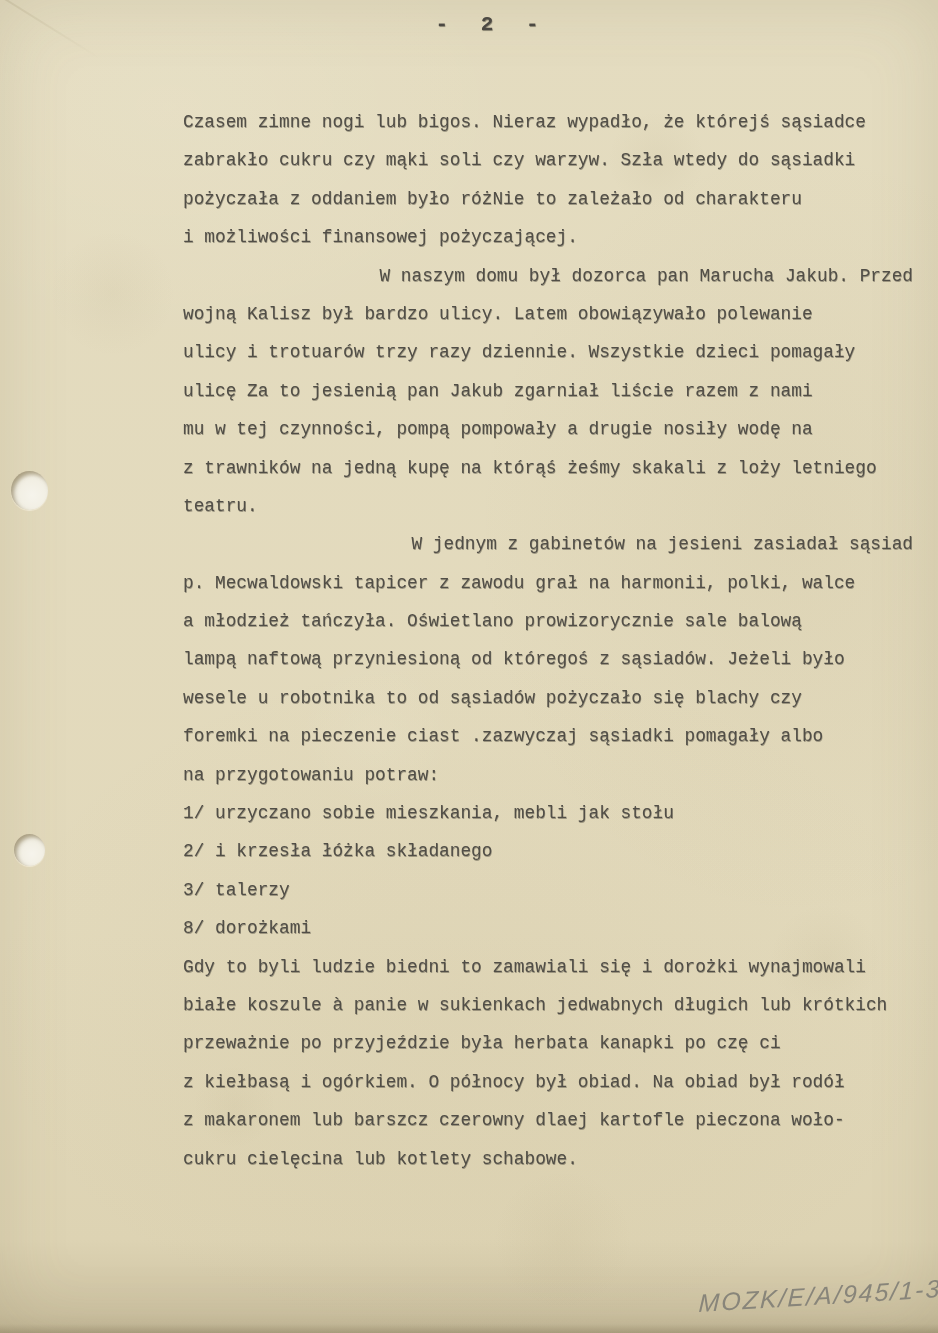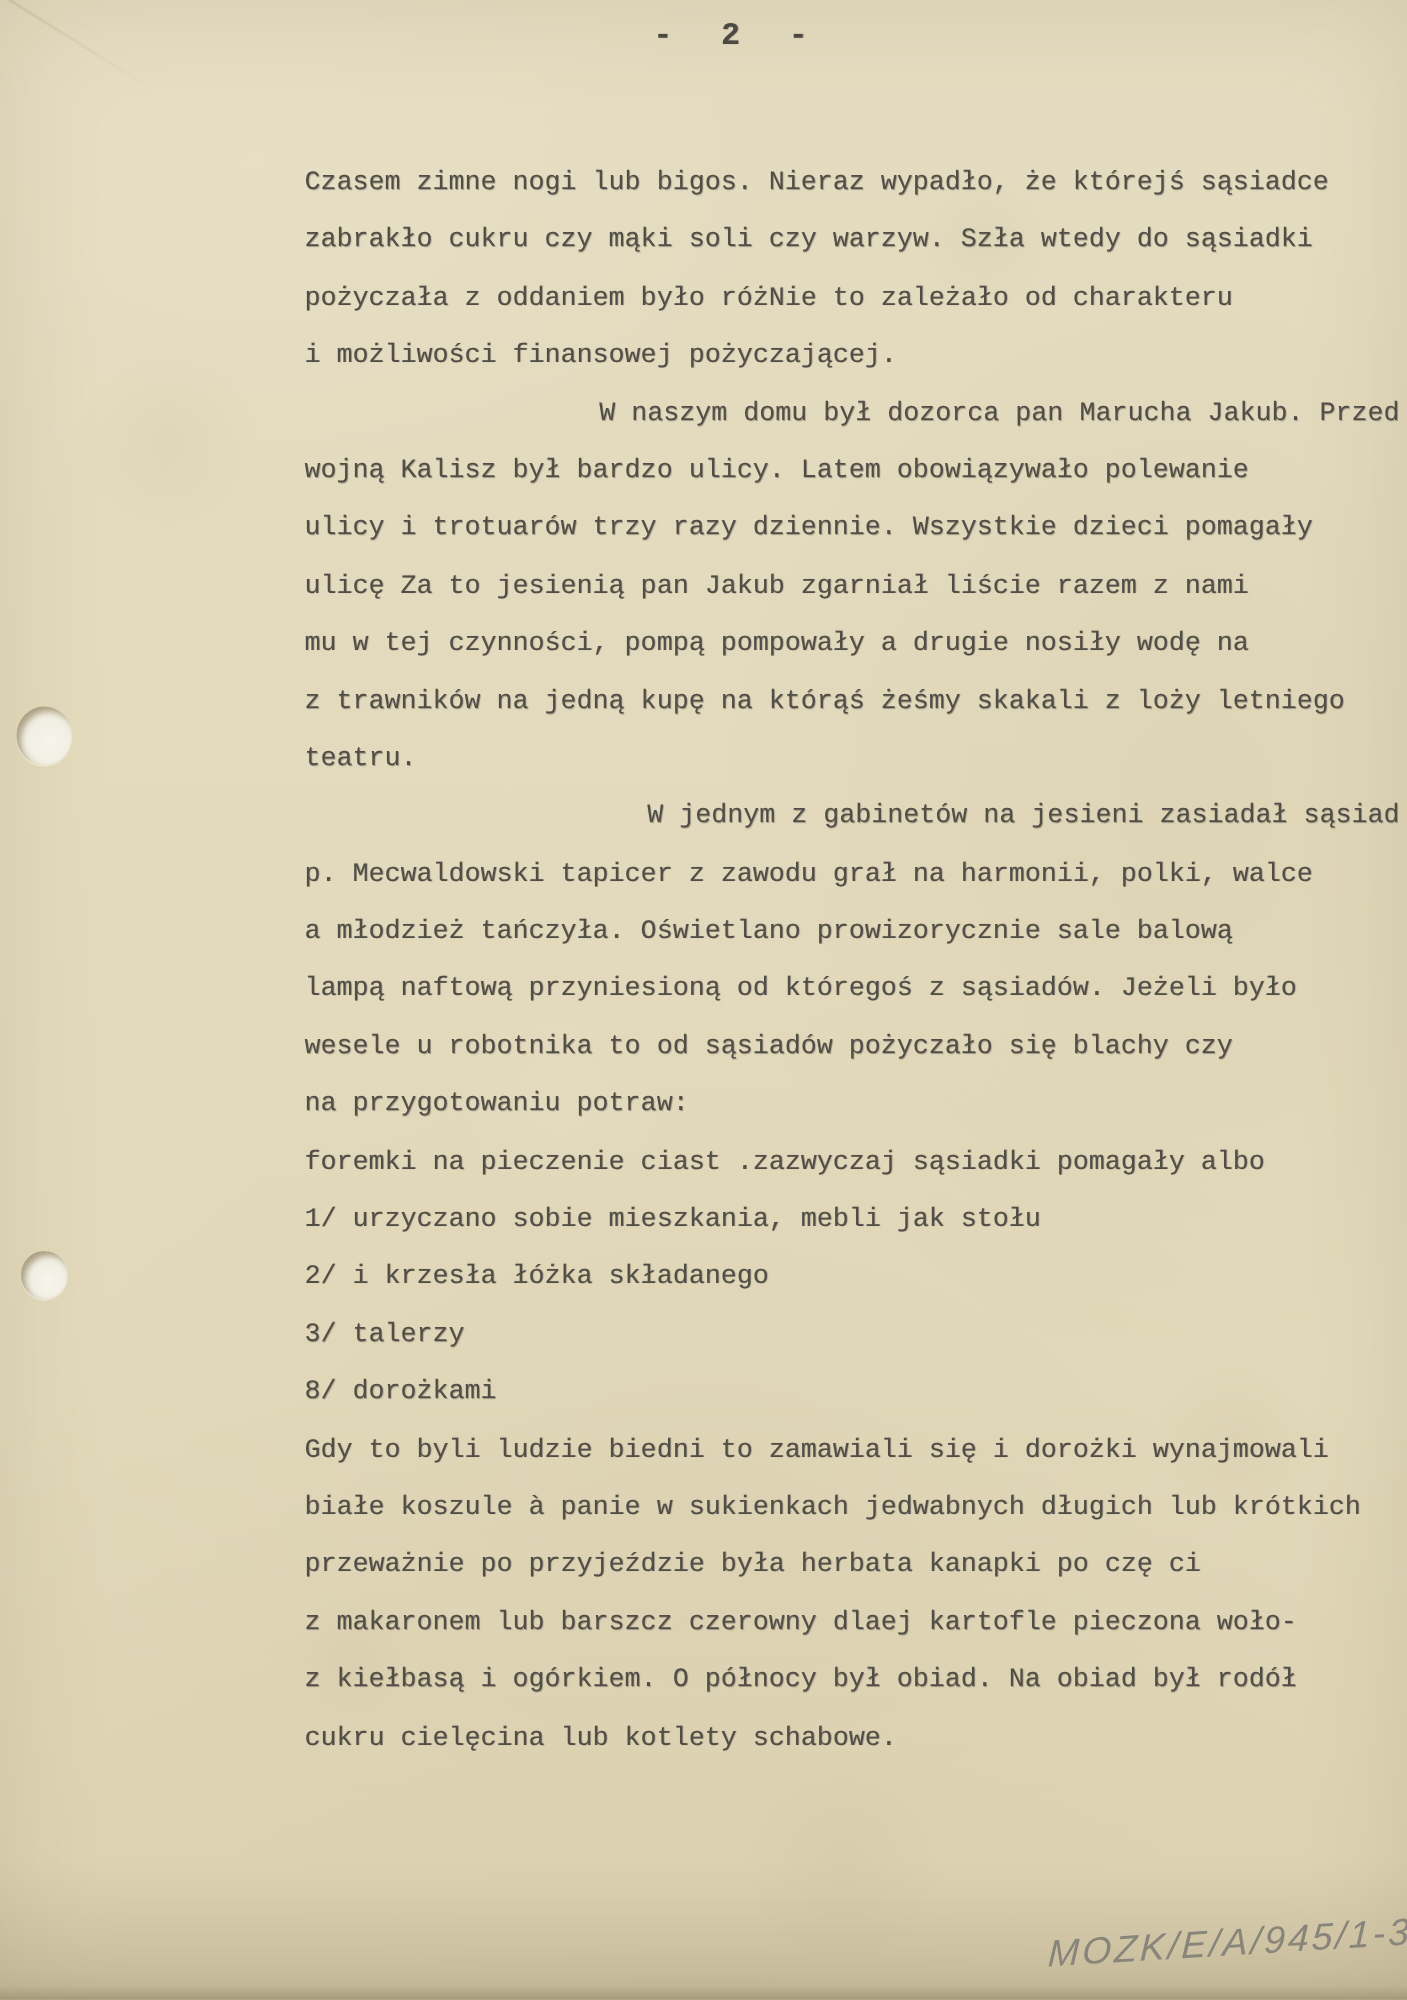--- a/index.html
+++ b/index.html
@@ -40,21 +40,20 @@
     font-size: 21px;
     font-weight: bold;
     letter-spacing: 10px;
     color: #4c4943;
     text-shadow: 0.5px 0.5px 0.7px rgba(70,65,55,0.55);
   }
   .text-block {
     position: absolute;
     left: 183px; top: 103px;
     width: 730px;
-    margin-left: 20px;
   }
   .tline {
     font-family: "Liberation Mono", "DejaVu Sans Mono", monospace;
     font-size: 17.8px;
     line-height: 38.4px;
     height: 38.4px;
     white-space: pre;
     color: #514e47;
     text-shadow: 0.5px 0.5px 0.6px rgba(75,70,60,0.45);
   }
@@ -114,30 +113,30 @@
     <div class="tline">ulicy i trotuarów trzy razy dziennie. Wszystkie dzieci pomagały</div>
     <div class="tline">ulicę Za to jesienią pan Jakub zgarniał liście razem z nami</div>
     <div class="tline">mu w tej czynności, pompą pompowały a drugie nosiły wodę na</div>
     <div class="tline">z trawników na jedną kupę na którąś żeśmy skakali z loży letniego</div>
     <div class="tline">teatru.</div>
     <div class="tline indent">W jednym z gabinetów na jesieni zasiadał sąsiad</div>
     <div class="tline">p. Mecwaldowski tapicer z zawodu grał na harmonii, polki, walce</div>
     <div class="tline">a młodzież tańczyła. Oświetlano prowizorycznie sale balową</div>
     <div class="tline">lampą naftową przyniesioną od któregoś z sąsiadów. Jeżeli było</div>
     <div class="tline">wesele u robotnika to od sąsiadów pożyczało się blachy czy</div>
+    <div class="tline">foremki na pieczenie ciast .zazwyczaj sąsiadki pomagały albo</div>
     <div class="tline">na przygotowaniu potraw:</div>
-    <div class="tline">foremki na pieczenie ciast .zazwyczaj sąsiadki pomagały albo</div>
     <div class="tline">1/ urzyczano sobie mieszkania, mebli jak stołu</div>
     <div class="tline">2/ i krzesła łóżka składanego</div>
     <div class="tline">3/ talerzy</div>
     <div class="tline">8/ dorożkami</div>
     <div class="tline">Gdy to byli ludzie biedni to zamawiali się i dorożki wynajmowali</div>
     <div class="tline">białe koszule à panie w sukienkach jedwabnych długich lub krótkich</div>
     <div class="tline">przeważnie po przyjeździe była herbata kanapki po czę ci</div>
+    <div class="tline">z kiełbasą i ogórkiem. O północy był obiad. Na obiad był rodół</div>
     <div class="tline">z makaronem lub barszcz czerowny dlaej kartofle pieczona woło-</div>
-    <div class="tline">z kiełbasą i ogórkiem. O północy był obiad. Na obiad był rodół</div>
     <div class="tline">cukru cielęcina lub kotlety schabowe.</div>
   </div>
 
   <div class="handwriting">MOZK/E/A/945/1-3/2</div>
 
   <div class="bottom-edge"></div>
 </div>
 
 </body></html>

